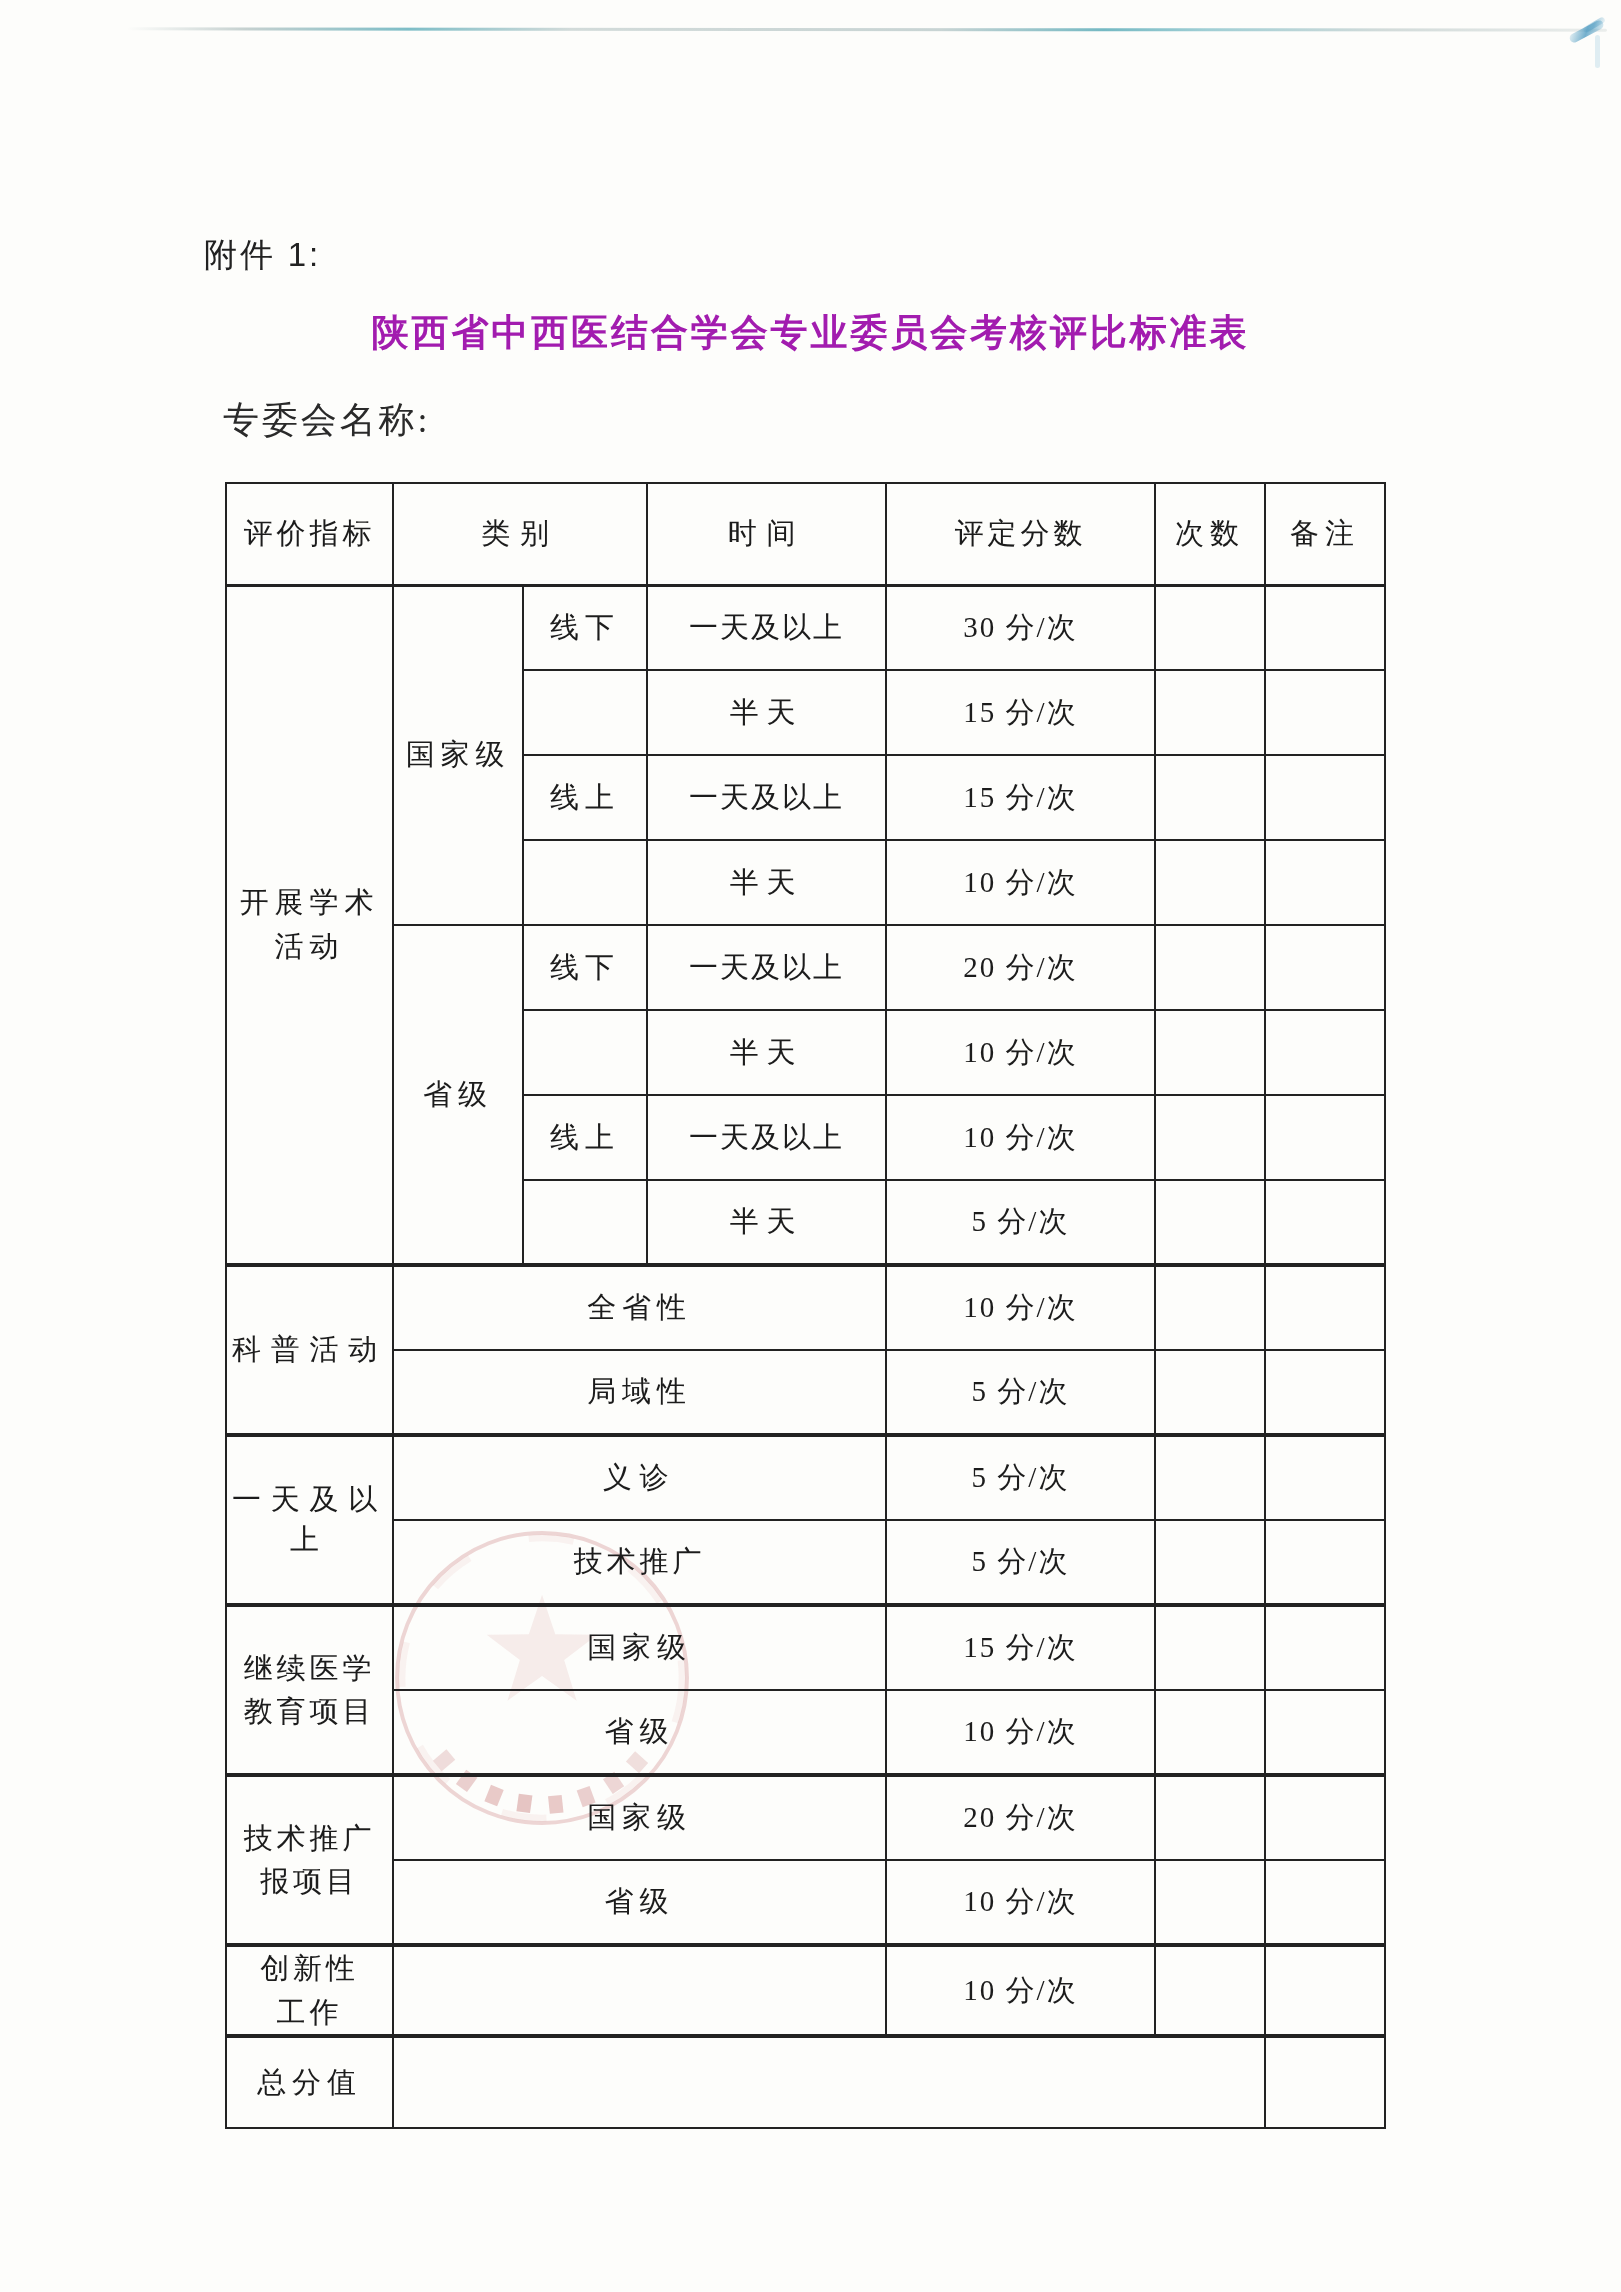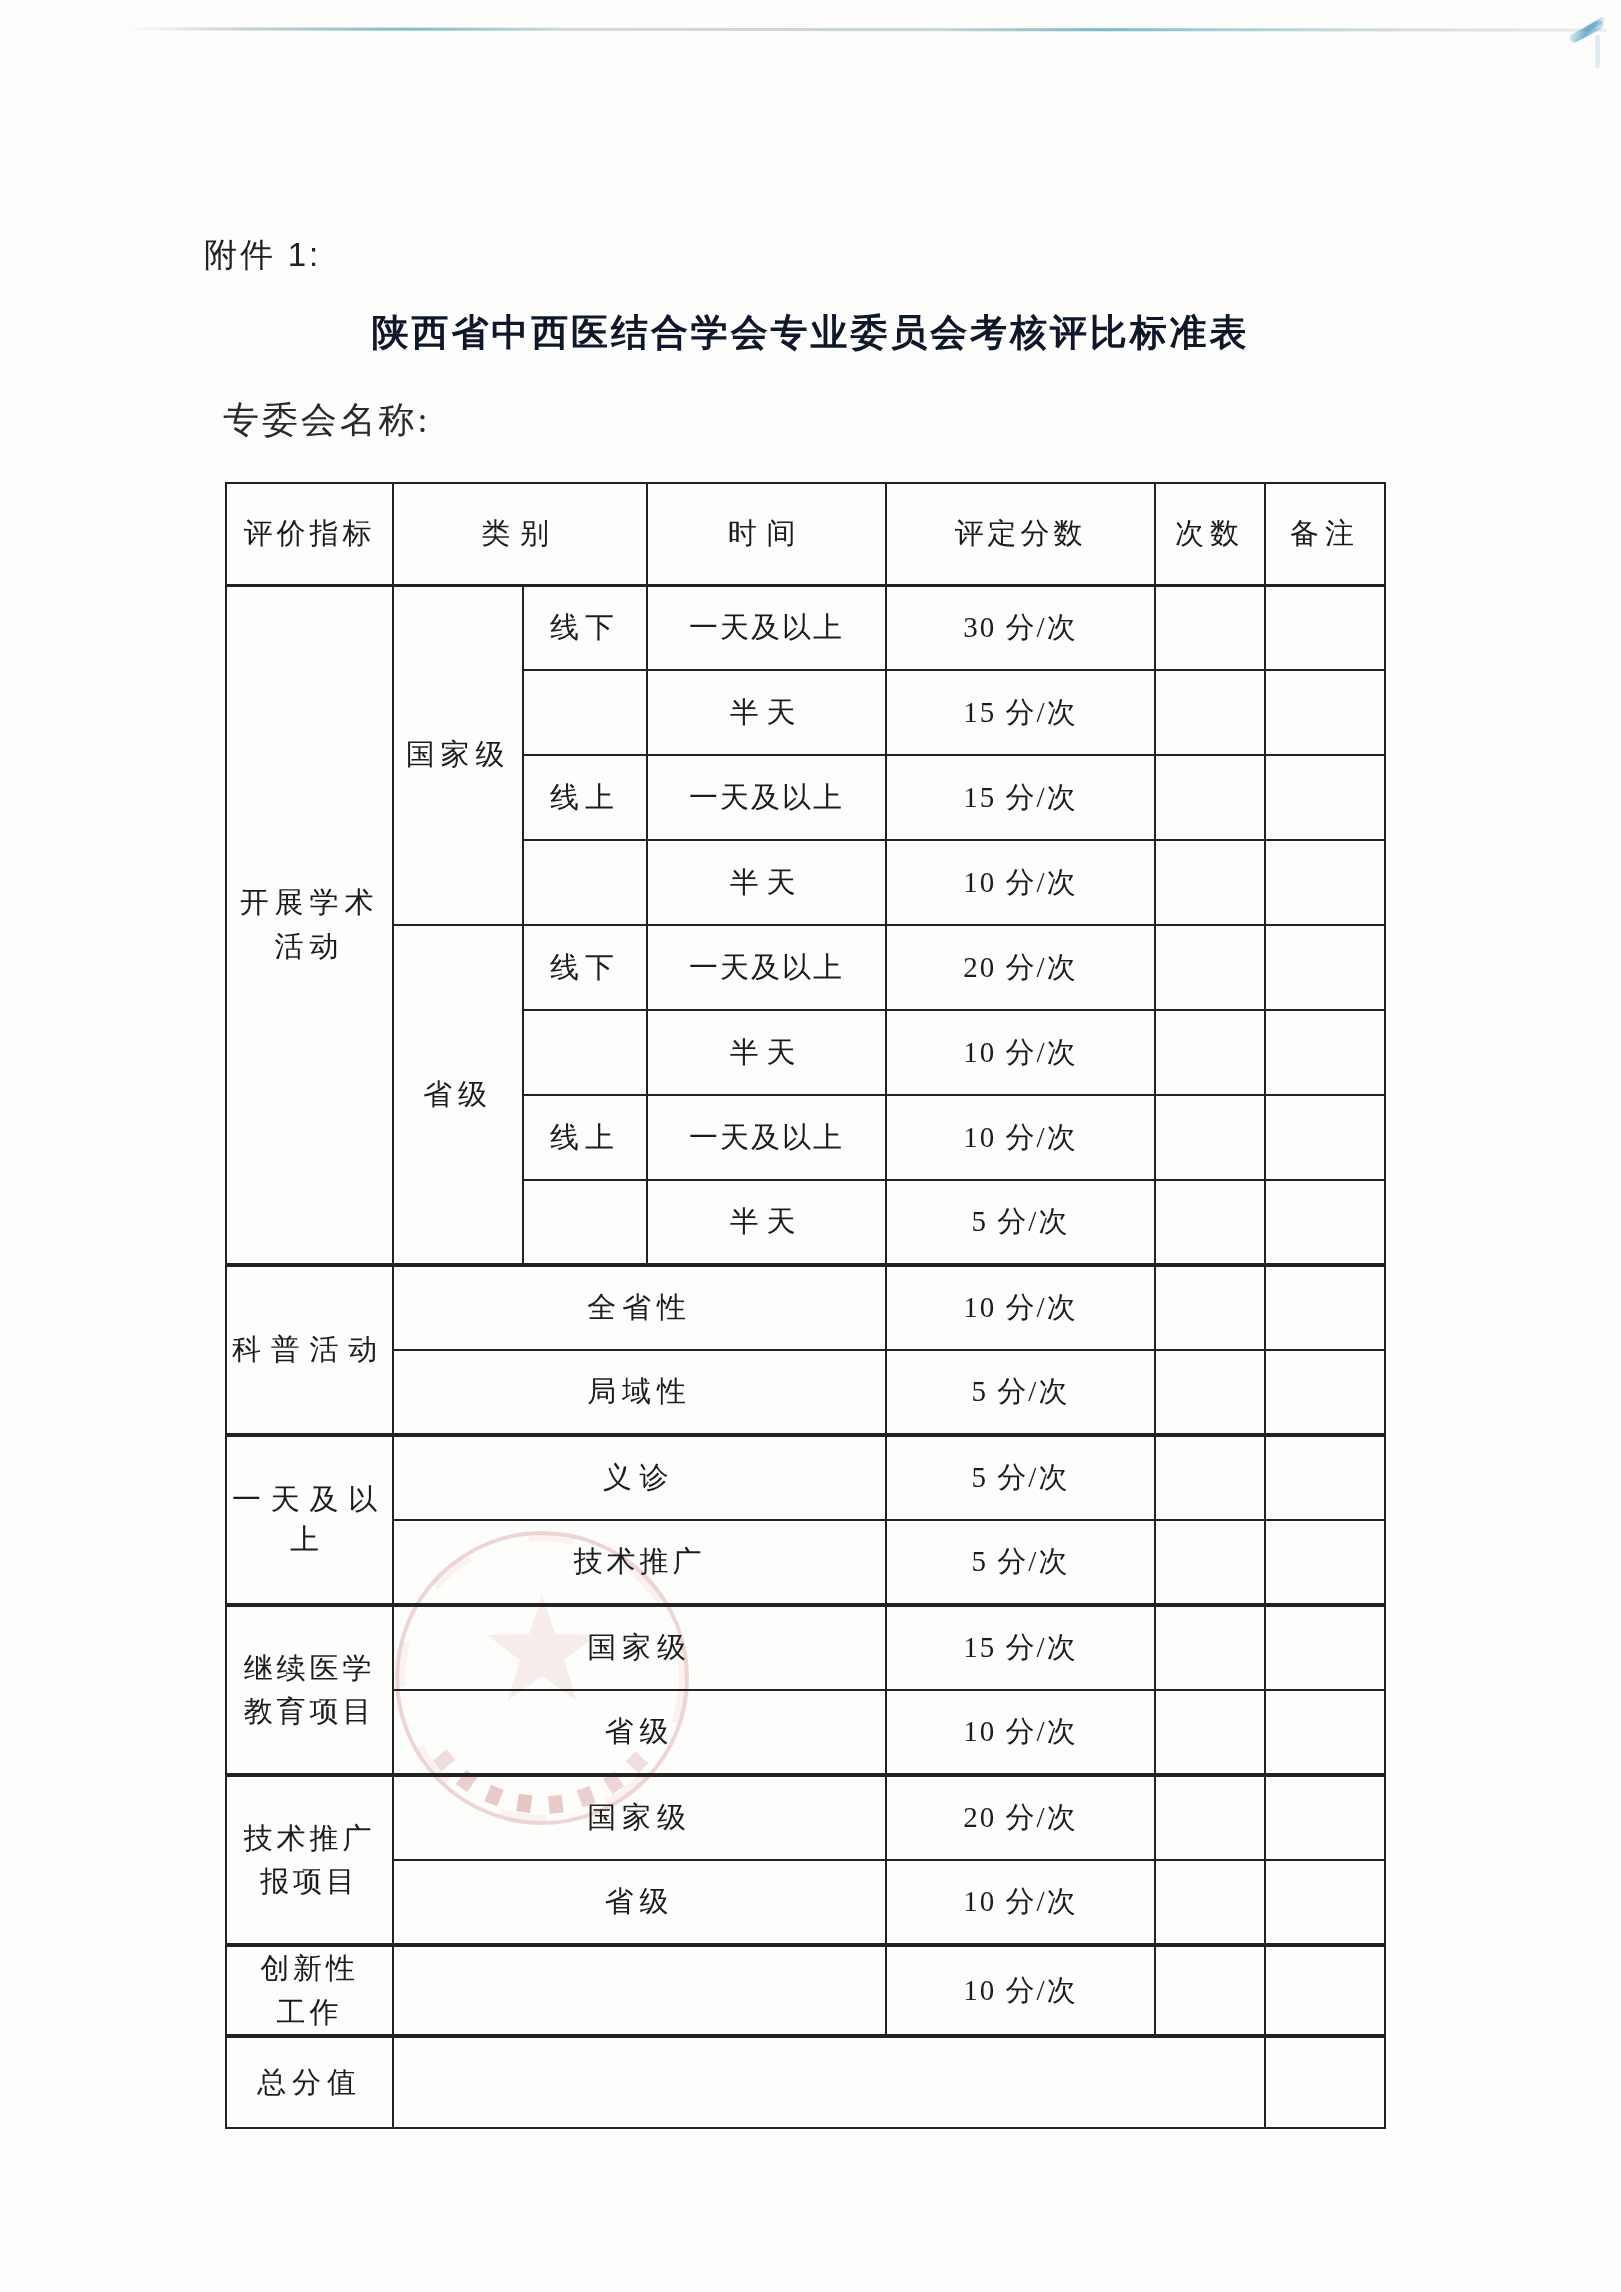--- a/index.html
+++ b/index.html
@@ -41,21 +41,21 @@
   
   .attachment{
     position:absolute;left:204px;top:233px;
     font-size:33px;letter-spacing:2.9px;
     font-family:"Liberation Sans","DejaVu Sans",sans-serif;
     color:#222;
   }
   .title{
     position:absolute;left:0;top:308px;width:1621px;
     text-align:center;font-size:37px;font-weight:bold;
-    letter-spacing:2.9px;color:#0f172a;
+    letter-spacing:2.9px;color:#a21caf;
   }
   .committee{
     position:absolute;left:223px;top:396px;
     font-size:36px;letter-spacing:2.9px;color:#2a2a2a;
   }
   
   table.doc{
     position:absolute;left:225px;top:482px;
     width:1159px;border-collapse:collapse;table-layout:fixed;
     border:2.9px solid #1f1f1f;

